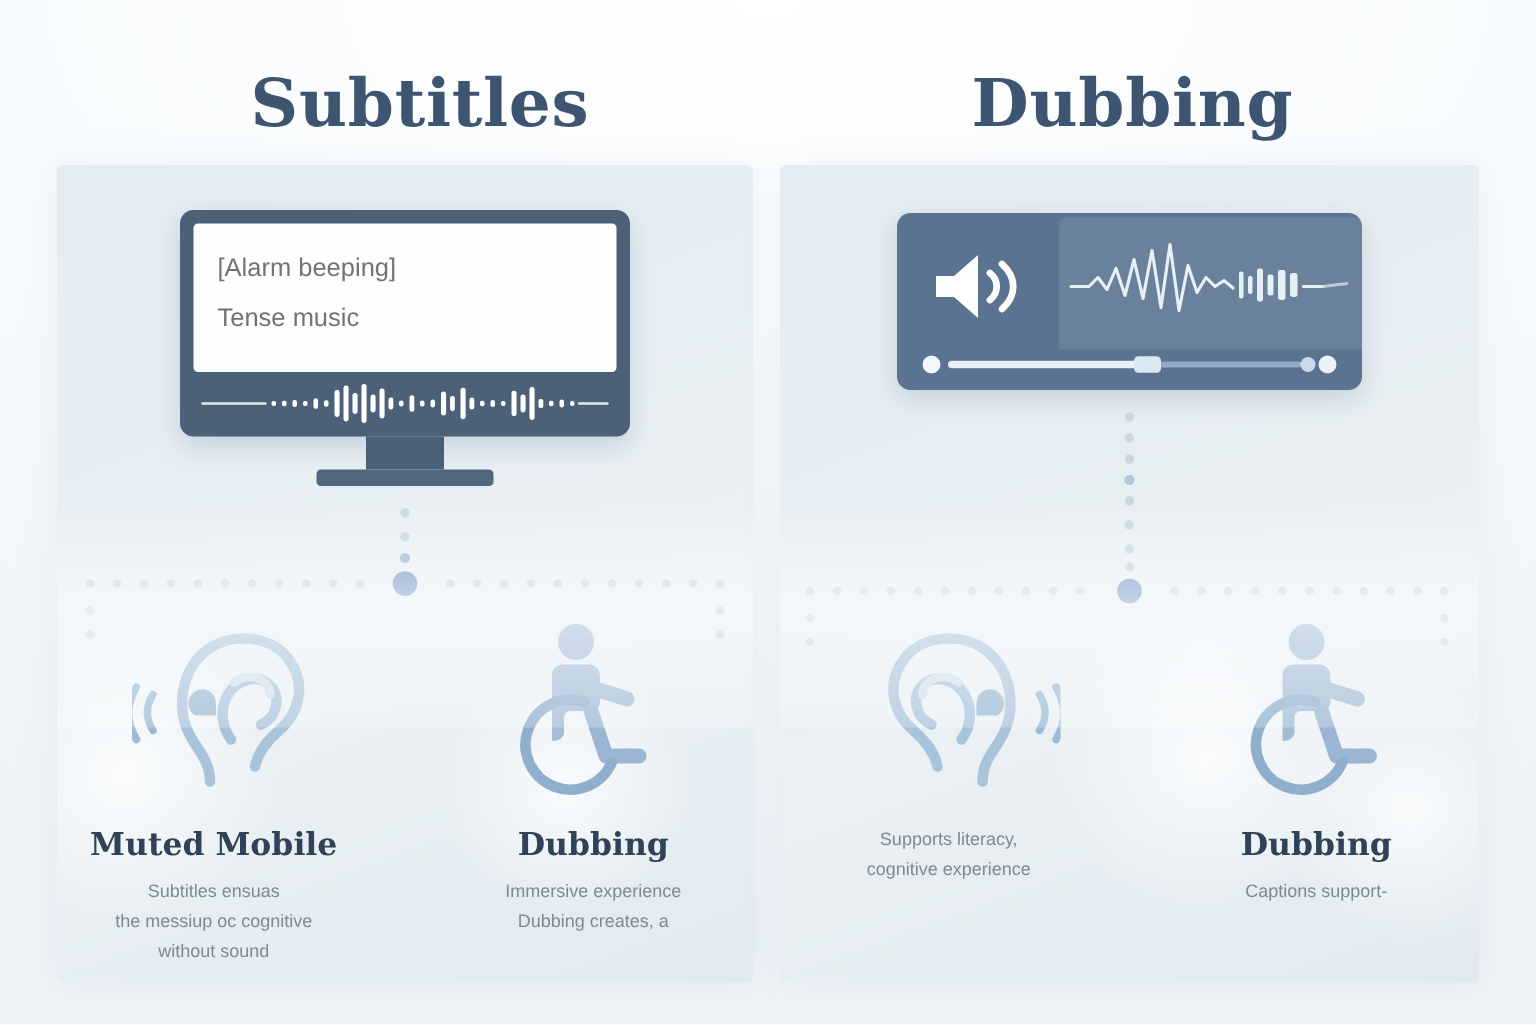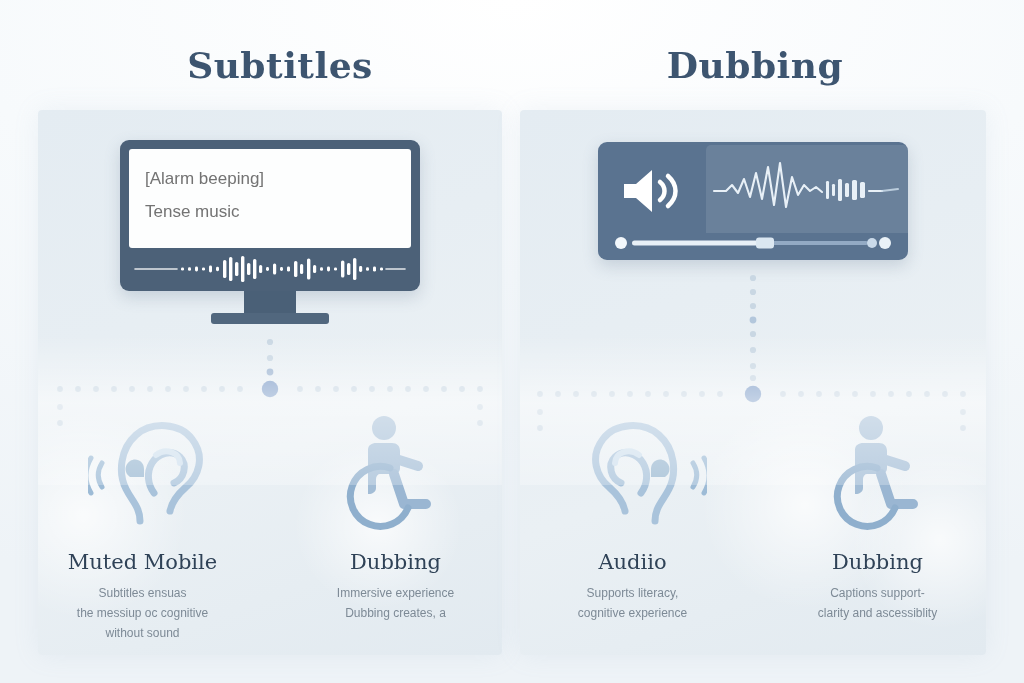--- a/index.html
+++ b/index.html
@@ -20,21 +20,21 @@
     background:
       radial-gradient(120% 90% at 50% 0%, #ffffff 0%, #f7fafc 45%, #eef3f7 100%);
   }
 
   
   .heading {
     position: absolute;
     top: 44px;
     font-family: "DejaVu Serif", "Liberation Serif", serif;
     font-weight: 700;
-    font-size: 36px;
+    font-size: 44px;
     letter-spacing: 0.5px;
     color: #3d5570;
     text-align: center;
     white-space: nowrap;
   }
   .heading.left  { left: 40px;  width: 480px; }
   .heading.right { left: 520px; width: 470px; }
 
   
   .panel {
@@ -153,21 +153,21 @@
   .icon-art svg { position: absolute; left: 50%; top: 0; transform: translateX(-50%); }
 
   
   .cap {
     position: absolute;
     width: 225px;
     text-align: center;
   }
   .cap-title {
     font-family: "DejaVu Serif", "Liberation Serif", serif;
-    font-weight: 400;
+    font-weight: 700;
     font-size: 21px;
     color: #2f4257;
     margin-bottom: 10px;
     white-space: nowrap;
   }
   .cap-line {
     font-size: 12px;
     color: #7d8a96;
     line-height: 1.66;
     white-space: nowrap;
@@ -426,25 +426,23 @@
           <circle cx="50" cy="16" r="12" fill="#a3bdd6"></circle>
           <path d="M34 38 C34 33 38 31 42 31 L58 31 C63 31 66 34 66 39 L66 56 C66 60 63 62 59 62 L46 62 C44 62 42 64 42 67 L42 76 C42 80 38 82 35 82 L34 82 Z" fill="#a3bdd6"></path>
           <path d="M62 47 L84 54" stroke="#a3bdd6" stroke-width="10" stroke-linecap="round" fill="none"></path>
           <path d="M60 62 L70 92 L92 92" stroke="#9ab6d2" stroke-width="10" stroke-linecap="round" stroke-linejoin="round" fill="none"></path>
           <path d="M56 56 A30 30 0 1 0 74 96" fill="none" stroke="#8fafcd" stroke-width="7" stroke-linecap="round"></path>
         </svg>
       </div>
     </div>
 
     <div class="cap" style="left:0px; top:440px;">
-      <div class="cap-title">Audiio</div>
       <div class="cap-line">Supports literacy,</div>
       <div class="cap-line">cognitive experience</div>
     </div>
 
     <div class="cap" style="left:245px; top:440px;">
       <div class="cap-title">Dubbing</div>
       <div class="cap-line">Captions support-</div>
-      <div class="cap-line">clarity and ascessiblity</div>
     </div>
   </div>
 
 </div>
 
 </body></html>

